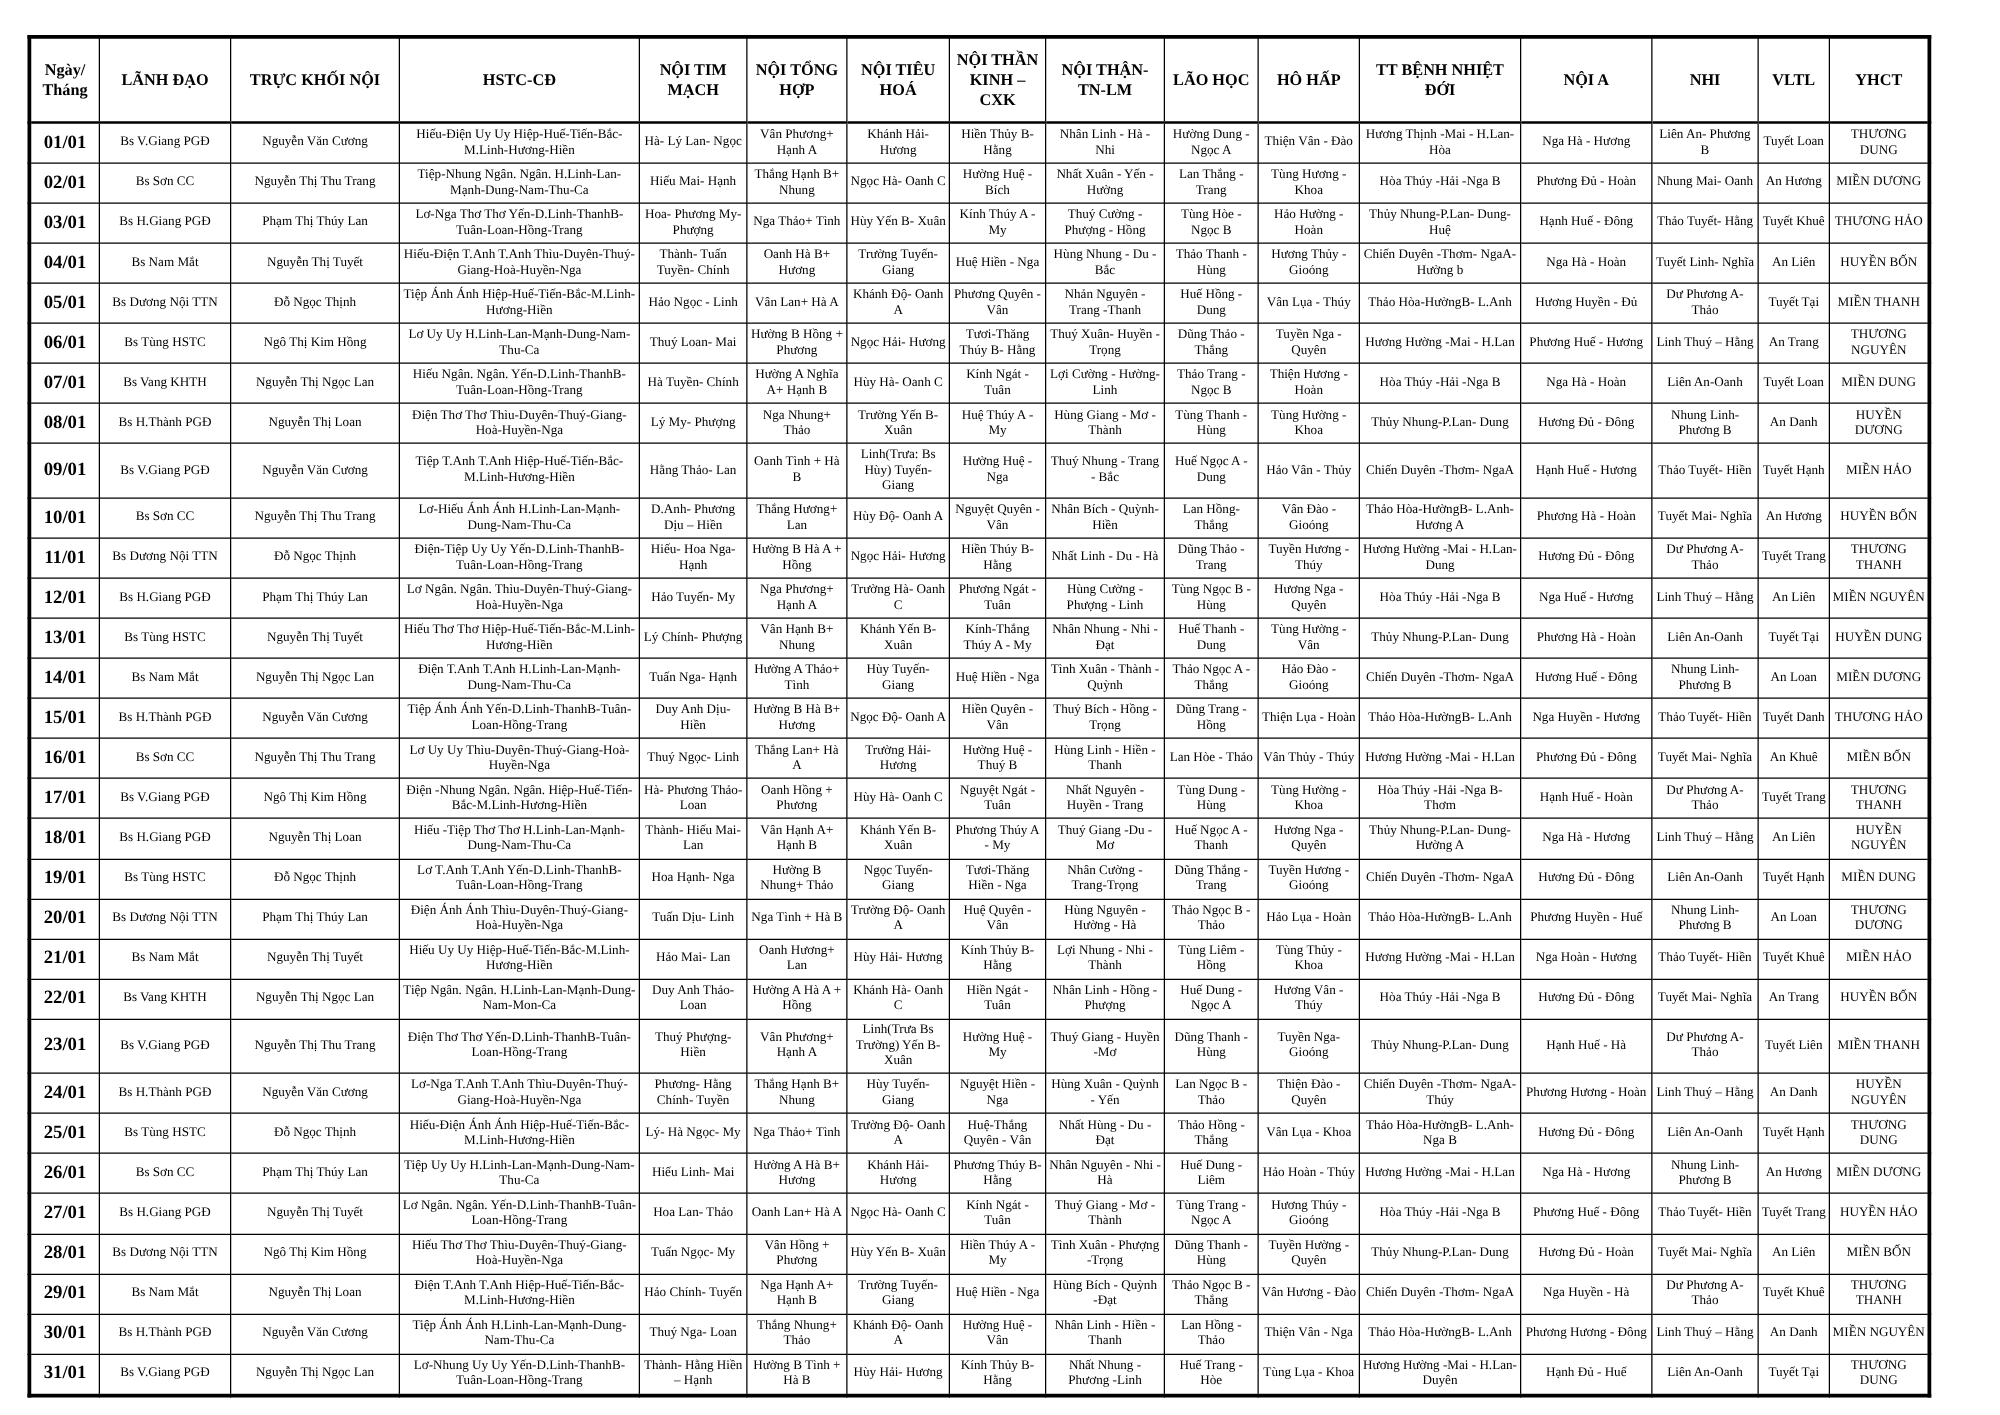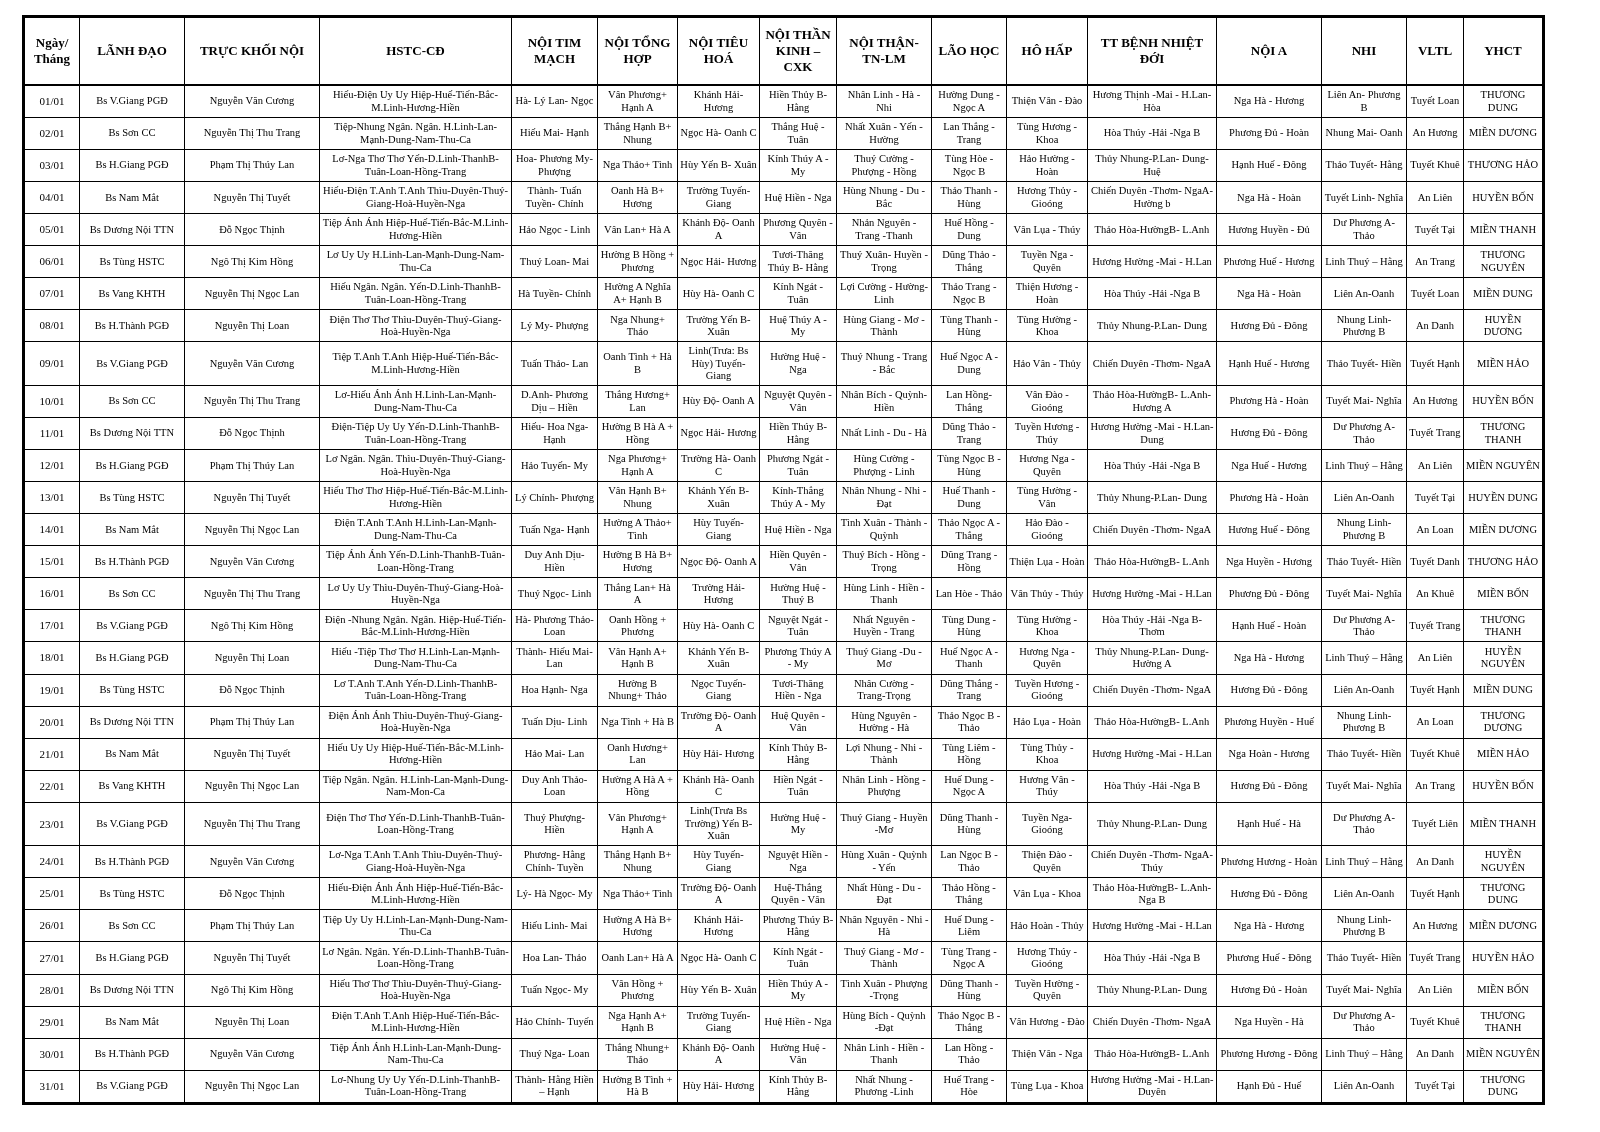--- a/index.html
+++ b/index.html
@@ -6,21 +6,21 @@
     margin: 0;
     padding: 0;
     background: #ffffff;
     font-family: "Liberation Serif", "DejaVu Serif", serif;
   }
   .page {
     width: 1600px;
     height: 1132px;
     background: #ffffff;
     box-sizing: border-box;
-    padding: 15px 18px 18px 22px;
+    padding: 28px 18px 18px 22px;
     overflow: hidden;
   }
   table.roster {
     border-collapse: collapse;
     table-layout: fixed;
     width: 1520px;
     height: 1090px;
     background: #ffffff;
     border: 3px solid #000000;
   }
@@ -38,22 +38,22 @@
     line-height: 1.25;
     height: 66px;
     border-bottom: 2px solid #000000;
   }
   table.roster td {
     font-size: 10.5px;
     line-height: 1.18;
     height: 27px;
   }
   table.roster td:first-child {
-    font-weight: normal;
-    font-size: 11px;
+    font-weight: bold;
+    font-size: 15px;
   }
   
   col.c0{width:56px} col.c1{width:105px} col.c2{width:135px} col.c3{width:192px}
   col.c4{width:86px} col.c5{width:80px} col.c6{width:82px} col.c7{width:77px}
   col.c8{width:95px} col.c9{width:75px} col.c10{width:81px} col.c11{width:129px}
   col.c12{width:105px} col.c13{width:85px} col.c14{width:57px} col.c15{width:80px}
 </style>
 </head>
 <body>
 
@@ -117,21 +117,21 @@
           <td>THƯƠNG DUNG</td>
         </tr>
         <tr>
           <td>02/01</td>
           <td>Bs Sơn CC</td>
           <td>Nguyễn Thị Thu Trang</td>
           <td>Tiệp-Nhung Ngân. Ngân. H.Linh-Lan-Mạnh-Dung-Nam-Thu-Ca</td>
           <td>Hiếu Mai- Hạnh</td>
           <td>Thắng Hạnh B+ Nhung</td>
           <td>Ngọc Hà- Oanh C</td>
-          <td>Thắng Huệ - Tuân</td>
+          <td>Hường Huệ - Bích</td>
           <td>Nhất Xuân - Yến -Hường</td>
           <td>Lan Thắng - Trang</td>
           <td>Tùng Hương - Khoa</td>
           <td>Hòa Thúy -Hải -Nga B</td>
           <td>Phương Đủ - Hoàn</td>
           <td>Nhung Mai- Oanh</td>
           <td>An Hương</td>
           <td>MIỀN DƯƠNG</td>
         </tr>
         <tr>
@@ -240,21 +240,21 @@
           <td>Hương Đủ - Đông</td>
           <td>Nhung Linh- Phương B</td>
           <td>An Danh</td>
           <td>HUYỀN DƯƠNG</td>
         </tr>
         <tr>
           <td>09/01</td>
           <td>Bs V.Giang PGĐ</td>
           <td>Nguyễn Văn Cương</td>
           <td>Tiệp T.Anh T.Anh Hiệp-Huế-Tiến-Bắc-M.Linh-Hương-Hiền</td>
-          <td>Tuấn Thảo- Lan</td>
+          <td>Hằng Thảo- Lan</td>
           <td>Oanh Tình + Hà B</td>
           <td>Linh(Trưa: Bs Hùy) Tuyến-Giang</td>
           <td>Hường Huệ - Nga</td>
           <td>Thuý Nhung - Trang - Bắc</td>
           <td>Huế Ngọc A - Dung</td>
           <td>Hảo Vân - Thủy</td>
           <td>Chiến Duyên -Thơm- NgaA</td>
           <td>Hạnh Huế - Hương</td>
           <td>Thảo Tuyết- Hiền</td>
           <td>Tuyết Hạnh</td>

